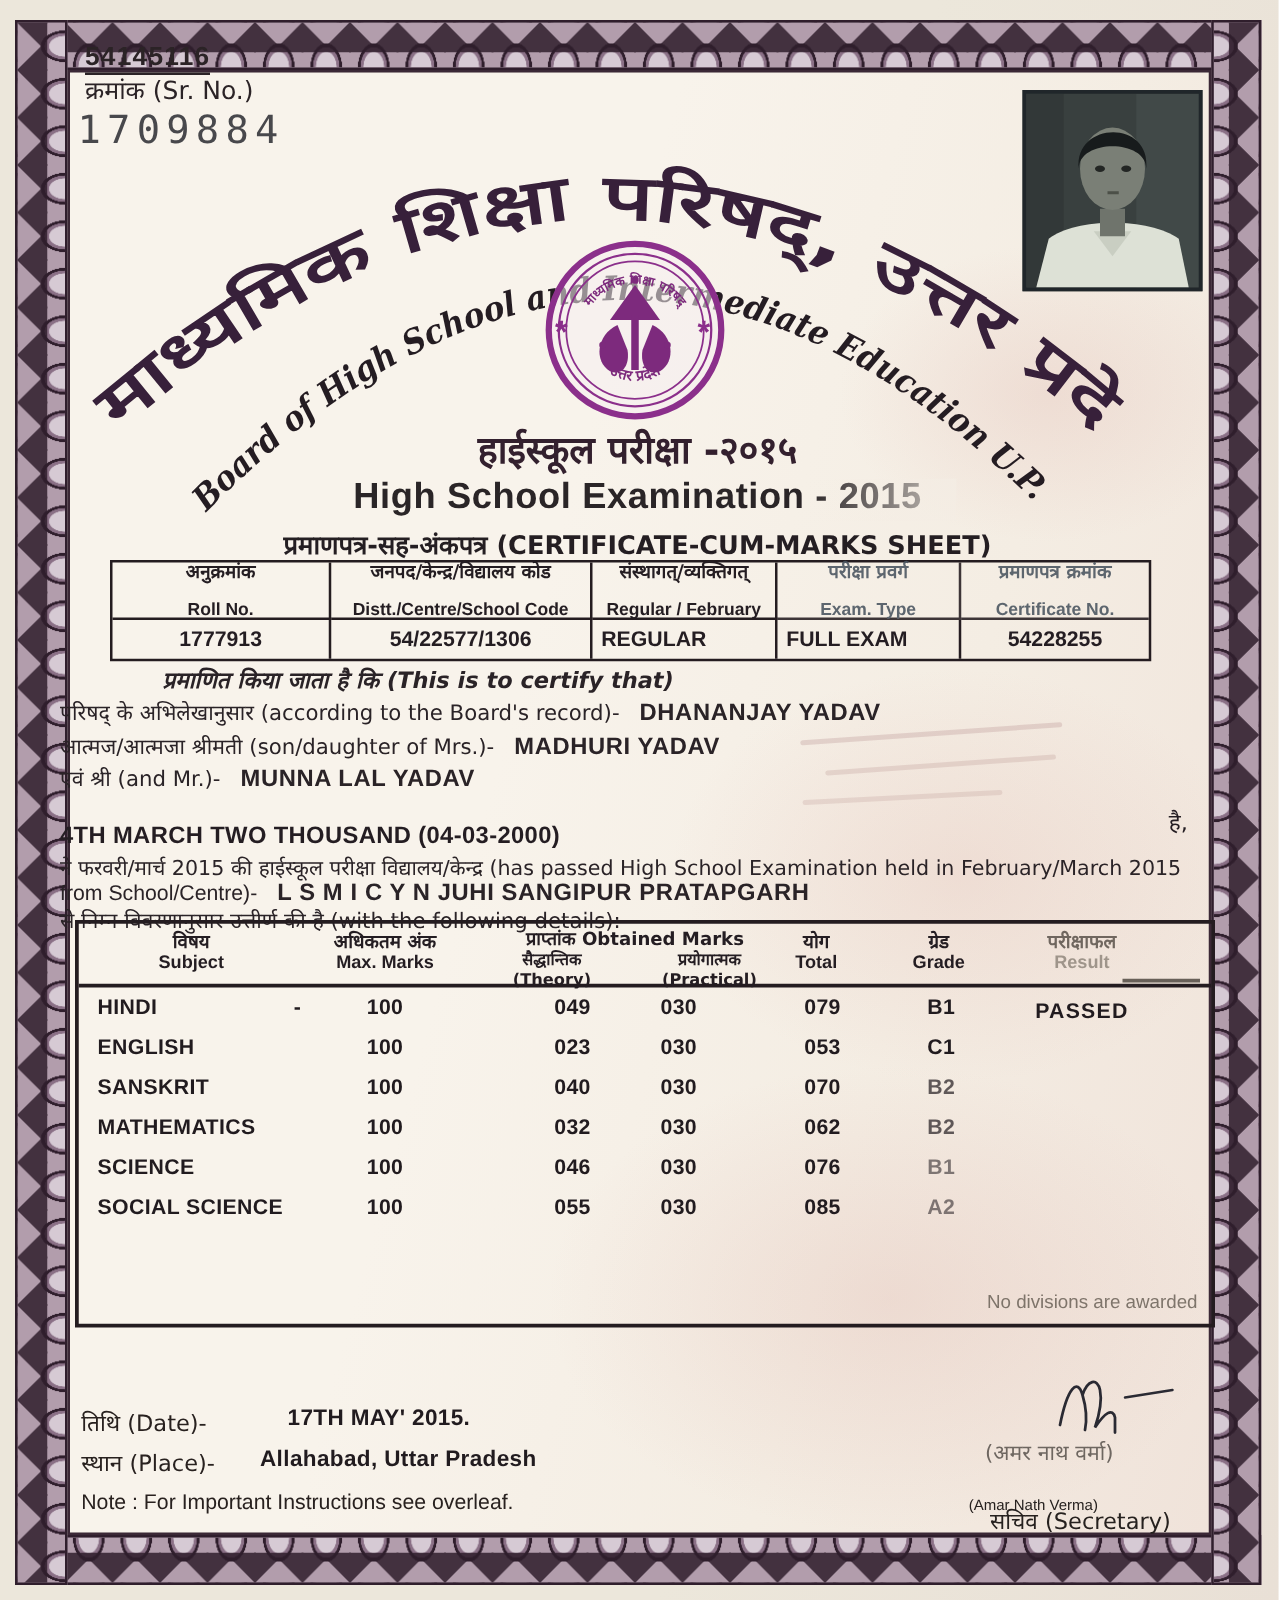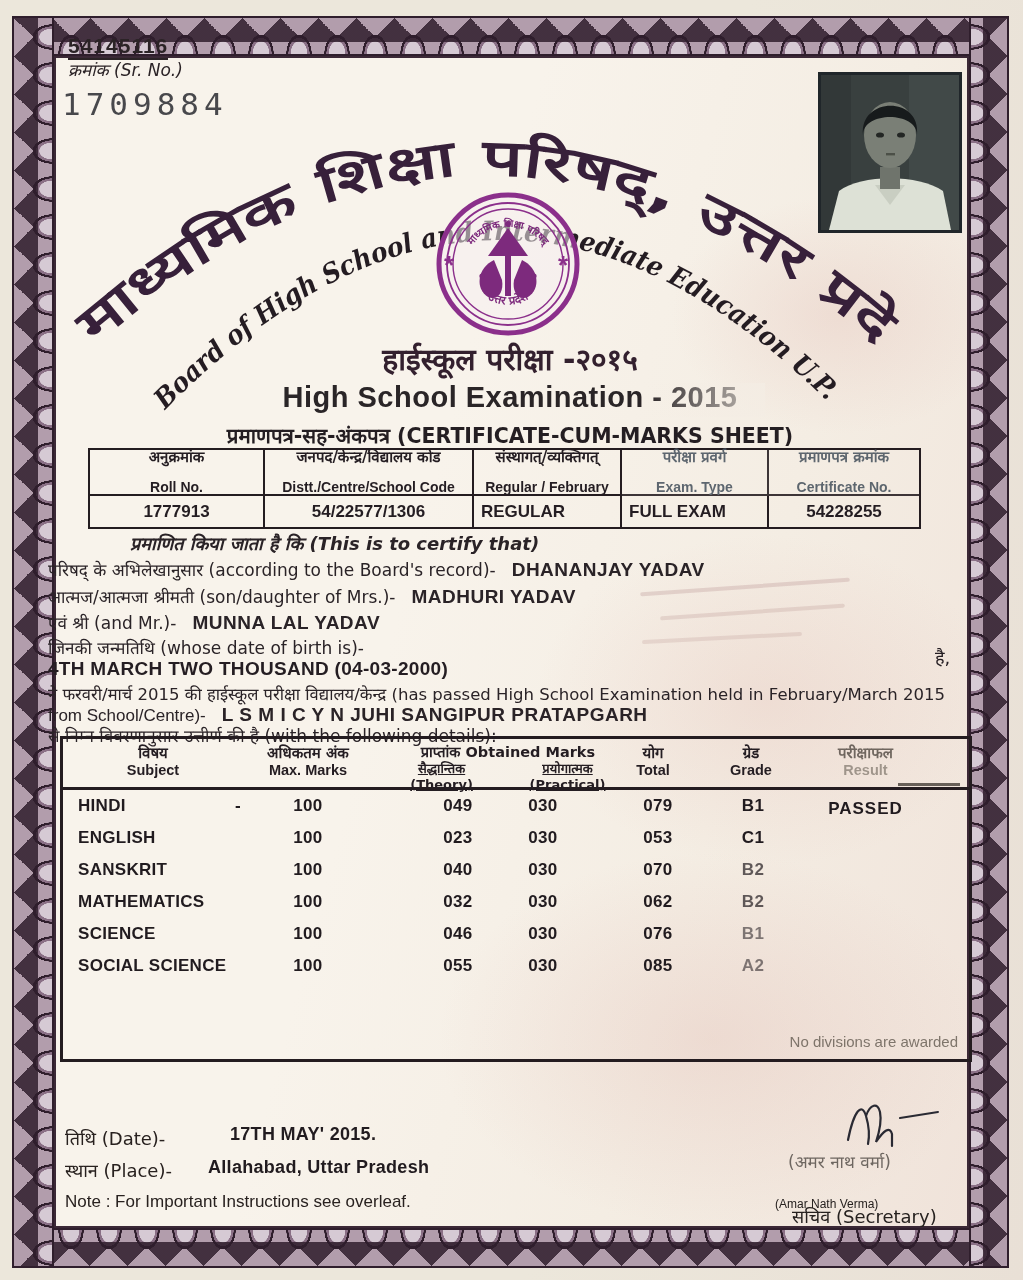--- a/index.html
+++ b/index.html
@@ -36,21 +36,21 @@
   .sheet{position:absolute;left:54px;top:56px;width:915px;height:1172px;box-sizing:border-box;
     border:2.5px solid #3b2836;
     background:
       radial-gradient(240px 170px at 86% 22%, rgba(226,188,180,.34), transparent 70%),
       radial-gradient(320px 230px at 78% 55%, rgba(226,186,178,.30), transparent 72%),
       radial-gradient(380px 260px at 72% 84%, rgba(222,180,172,.30), transparent 72%),
       linear-gradient(105deg,#f8f3eb 40%,#f4ede3 70%,#f0e3da 100%);}
   
   .serial-bold{left:68px;top:34px;font-size:21px;font-weight:bold;letter-spacing:1px;
     border-bottom:2.5px solid #2b2326;padding-bottom:0;color:#2b2326;}
-  .serial-label{left:68px;top:58px;font-size:17px;color:#2b2326;font-style:italic;}
+  .serial-label{left:68px;top:58px;font-size:20px;color:#2b2326;}
   .sr-number{left:62px;top:86px;font-family:"DejaVu Sans Mono",monospace;font-size:31px;
     letter-spacing:5px;color:#3a3a3f;opacity:.92;}
   .arc-svg{left:40px;top:60px;pointer-events:none;}
   .exam-hi{left:230px;top:338px;width:560px;text-align:center;font-size:30px;font-weight:bold;color:#33202e;}
   .exam-en{left:200px;top:381px;width:620px;text-align:center;font-size:29px;font-weight:bold;color:#2a2527;letter-spacing:.5px;}
   .exam-en-fade{left:645px;top:383px;width:120px;height:34px;
     background:linear-gradient(90deg,rgba(244,237,228,0),rgba(244,237,228,.8));}
   .doc-title{left:110px;top:421px;width:800px;text-align:center;font-size:20.5px;font-weight:bold;color:#241e22;}
   
   .info-table{left:88px;top:448px;width:829px;display:grid;
@@ -195,42 +195,41 @@
   <div class="abs cl dev" style="left:130px;top:531px;font-size:18px;font-style:italic;font-weight:bold;">प्रमाणित किया जाता है कि (This is to certify that)</div>
   <div class="abs cl dev" style="left:48px;top:558px;">
     <span>परिषद् के अभिलेखानुसार (according to the Board's record)-</span><span class="nm">DHANANJAY YADAV</span>
   </div>
   <div class="abs cl dev" style="left:48px;top:585px;">
     <span>आत्मज/आत्मजा श्रीमती (son/daughter of Mrs.)-</span><span class="nm">MADHURI YADAV</span>
   </div>
   <div class="abs cl dev" style="left:48px;top:611px;">
     <span>एवं श्री (and Mr.)-</span><span class="nm">MUNNA LAL YADAV</span>
   </div>
-  <div class="abs cl dev" style="left:48px;top:636px;">जिनकी जन्मतिथि (whose date of birth is)-</div>
   <div class="abs lat b" style="left:48px;top:658px;font-size:19px;letter-spacing:.3px;">4TH MARCH TWO THOUSAND (04-03-2000)</div>
   <div class="abs dev" style="left:935px;top:645px;font-size:18px;">है,</div>
   <div class="abs cl dev" style="left:48px;top:682px;font-size:16.5px;">ने फरवरी/मार्च 2015 की हाईस्कूल परीक्षा विद्यालय/केन्द्र (has passed High School Examination held in February/March 2015</div>
   <div class="abs cl lat" style="left:48px;top:704px;">
     <span>from School/Centre)-</span><span class="nm">L S M I C Y N JUHI SANGIPUR PRATAPGARH</span>
   </div>
   <div class="abs cl dev" style="left:48px;top:716px;margin-top:8px;">से निम्न विवरणानुसार उत्तीर्ण की है (with the following details): -</div>
 
   <div class="abs marks-table">
     <div class="hdr-line"></div>
     <div class="mh" style="left:20px;top:5px;width:140px;">
       <div class="hi">विषय</div>
       <div class="en">Subject</div>
     </div>
     <div class="mh" style="left:160px;top:5px;width:170px;">
       <div class="hi">अधिकतम अंक</div>
       <div class="en">Max. Marks</div>
     </div>
     <div class="mh" style="left:330px;top:5px;width:230px;">
       <div class="hi" style="font-size:14.5px;">प्राप्तांक Obtained Marks</div>
-      <div style="display:flex;justify-content:center;gap:22px;text-decoration:underline;">
+      <div style="display:flex;justify-content:center;gap:22px;">
         <span class="hi" style="font-size:13px;">सैद्धान्तिक (Theory)</span>
         <span class="hi" style="font-size:13px;">प्रयोगात्मक (Practical)</span>
       </div>
     </div>
     <div class="mh" style="left:545px;top:5px;width:90px;">
       <div class="hi">योग</div>
       <div class="en">Total</div>
     </div>
     <div class="mh" style="left:643px;top:5px;width:90px;">
       <div class="hi">ग्रेड</div>

